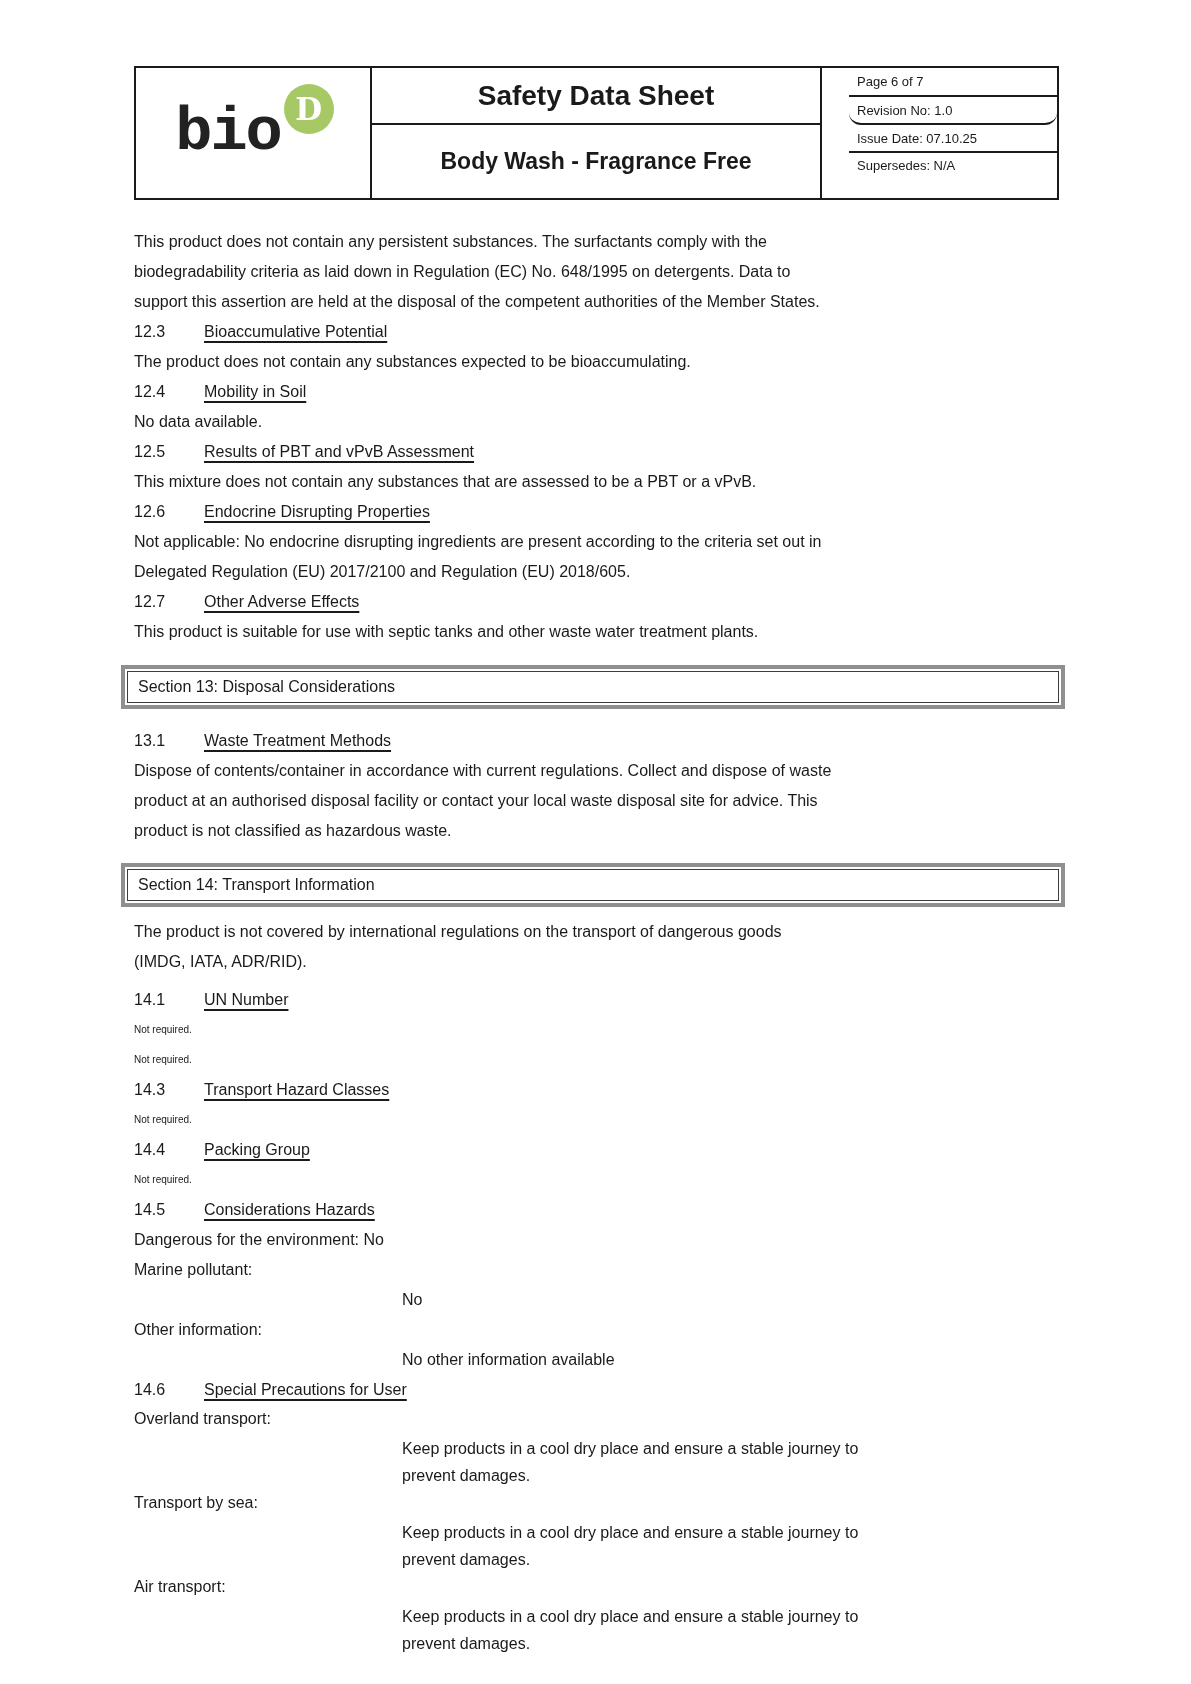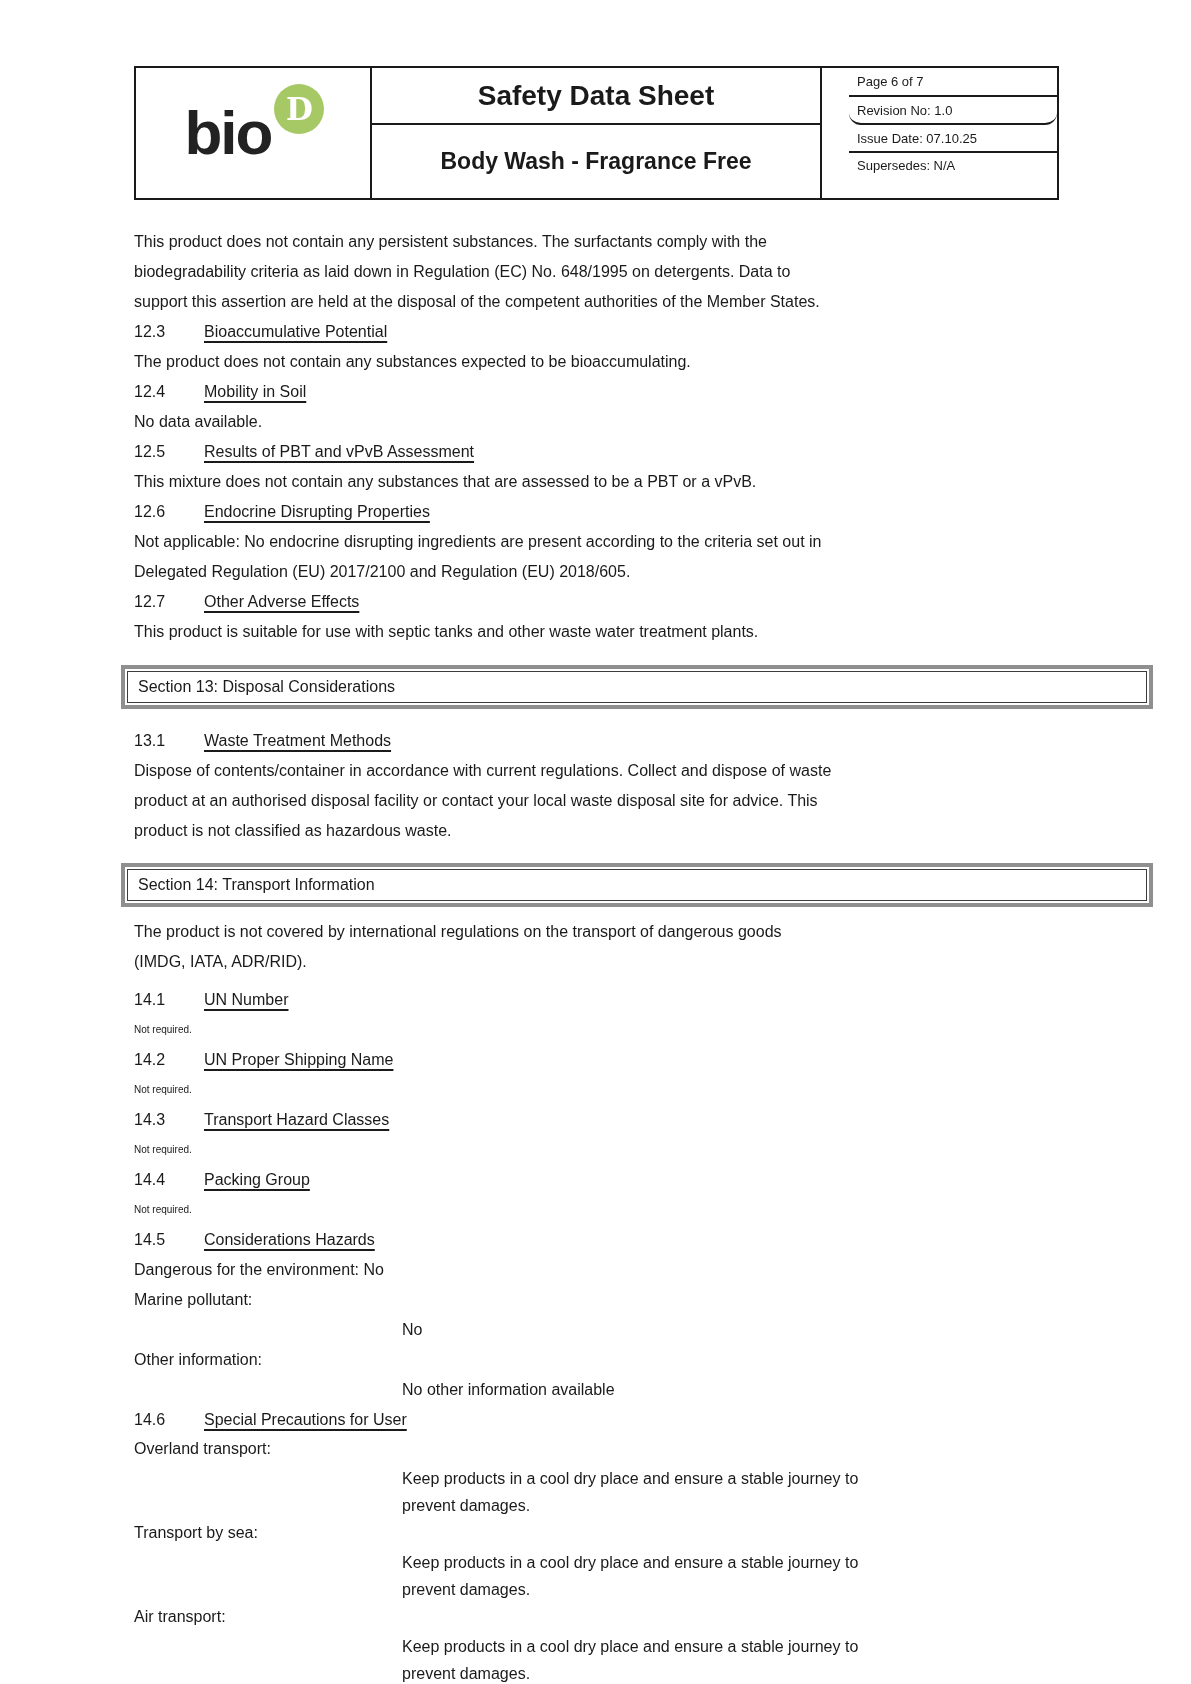--- a/index.html
+++ b/index.html
@@ -21,21 +21,21 @@
     display:grid;
     grid-template-columns:236px 450px 1fr;
     grid-template-rows:29px 28px 28px 1fr;
   }
   .hdr-logo {
     grid-area:1/1/5/2;
     border-right:2px solid #1a1a1a;
     display:flex; align-items:center; justify-content:center;
   }
   .bio {
-    font-family:Liberation Sans, sans-serif;
+    font-family:Liberation Mono, monospace;
     font-weight:bold; font-size:62px; line-height:1;
     letter-spacing:-2px; color:#222222;
   }
   .bio-badge {
     width:50px; height:50px; border-radius:50%;
     background:#a6c965; color:#ffffff;
     font-family:"DejaVu Serif", serif; font-weight:bold; font-size:31px;
     display:inline-flex; align-items:center; justify-content:center;
     position:relative; top:-24px; left:3px;
   }
@@ -70,21 +70,21 @@
   .heading .htitle {
     text-decoration:underline;
     text-decoration-thickness:1.5px;
     text-underline-offset:4px;
   }
   .nr { font-size:10px; }
 
   
   .sbar {
     box-sizing:border-box;
-    margin:18px 0 0 121px; width:1032px;
+    margin:18px 0 0 121px; width:944px;
     border:4px solid #8f8f8f;
     padding:2px;
     background:#ffffff;
   }
   .sbar-inner {
     border:1px solid #3c3c3c;
     padding:2px 10px;
     font-size:16px; line-height:26px;
   }
   .mt17 { margin-top:17px; }
@@ -154,21 +154,20 @@
   <div class="sbar mt17">
     <div class="sbar-inner">Section 14: Transport Information</div>
   </div>
 
   <p class="para mt10">The product is not covered by international regulations on the transport of dangerous goods
 (IMDG, IATA, ADR/RID).</p>
 
   <div class="heading mt8"><span class="hnum">14.1</span><span class="htitle">UN Number</span></div>
   <p class="para nr">Not required.</p>
 
-  <div class="heading"><span class="hnum">14.2</span><span class="htitle">UN Proper Shipping Name</span></div>
   <p class="para nr">Not required.</p>
 
   <div class="heading"><span class="hnum">14.3</span><span class="htitle">Transport Hazard Classes</span></div>
   <p class="para nr">Not required.</p>
 
   <div class="heading"><span class="hnum">14.4</span><span class="htitle">Packing Group</span></div>
   <p class="para nr">Not required.</p>
 
   <div class="heading"><span class="hnum">14.5</span><span class="htitle">Considerations Hazards</span></div>
   <p class="para">Dangerous for the environment: No</p>

